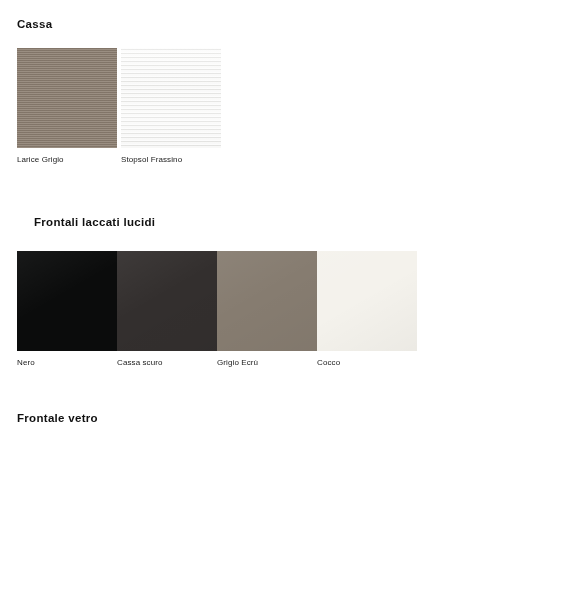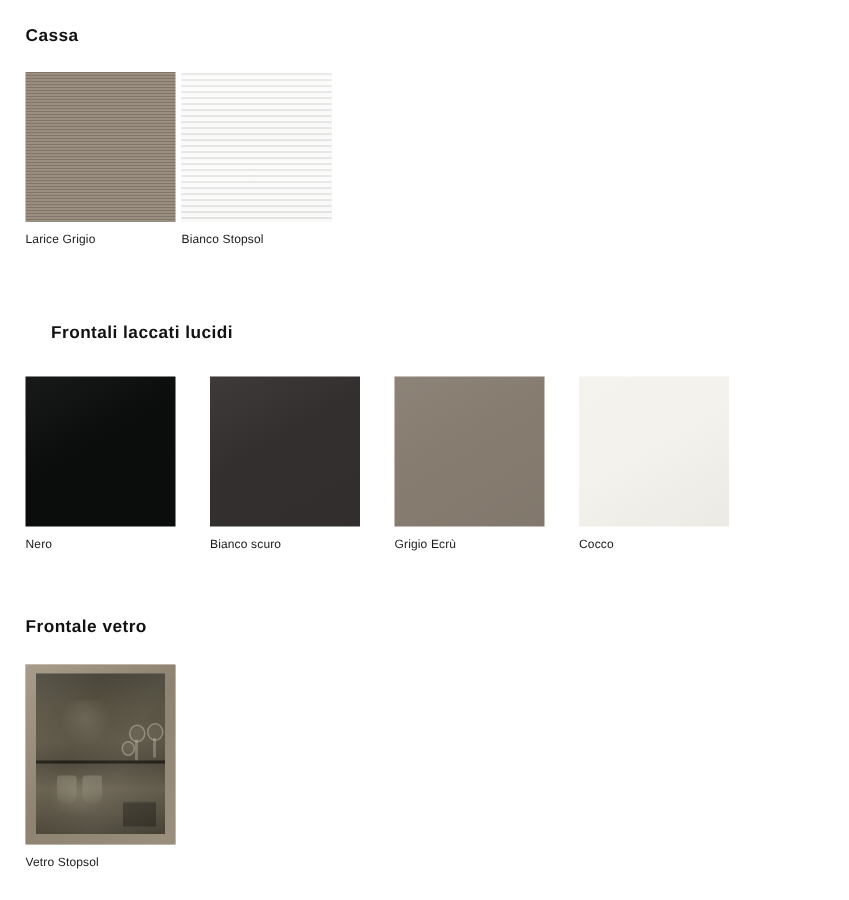--- a/index.html
+++ b/index.html
@@ -209,76 +209,52 @@
 
   <div class="swatch-row" style="left:17px; top:48px; gap:4px;">
 
     <div class="swatch-cell">
       <div class="swatch tex-larice"></div>
       <div class="swatch-label">Larice Grigio</div>
     </div>
 
     <div class="swatch-cell">
       <div class="swatch tex-bianco-frassino"></div>
-      <div class="swatch-label">Bianco Stopsol</div>
+      <div class="swatch-label">Stopsol Frassino</div>
     </div>
 
   </div>
 
   <div class="section" style="left:34px; top:216px;">
     <h2 class="section-title">Frontali laccati lucidi</h2>
   </div>
 
-  <div class="swatch-row" style="left:17px; top:251px; gap:23px;">
+  <div class="swatch-row" style="left:17px; top:251px; gap:0;">
 
     <div class="swatch-cell">
       <div class="swatch tex-flat" style="background:#0b0c0c;"></div>
       <div class="swatch-label">Nero</div>
     </div>
 
     <div class="swatch-cell">
       <div class="swatch tex-flat" style="background:#332f2e;"></div>
-      <div class="swatch-label">Bianco scuro</div>
+      <div class="swatch-label">Cassa scuro</div>
     </div>
 
     <div class="swatch-cell">
       <div class="swatch tex-flat" style="background:#867c70;"></div>
       <div class="swatch-label">Grigio Ecrù</div>
     </div>
 
 
     <div class="swatch-cell">
       <div class="swatch tex-flat" style="background:#f4f2ec;"></div>
       <div class="swatch-label">Cocco</div>
     </div>
 
   </div>
 
   <div class="section" style="left:17px; top:412px;">
     <h2 class="section-title">Frontale vetro</h2>
   </div>
 
-  <div class="swatch-row" style="left:17px; top:443px;">
-
-    <div class="swatch-cell">
-      <div class="glass-photo">
-        <div class="glass-frame"></div>
-        <div class="glass-pane">
-          <div class="glass-blob b1"></div>
-          <div class="glass-obj o1"></div>
-          <div class="glass-obj o2"></div>
-          <div class="glass-obj o3"></div>
-          <div class="glass-stem s1"></div>
-          <div class="glass-stem s2"></div>
-          <div class="glass-shelf"></div>
-          <div class="glass-blob b2"></div>
-          <div class="glass-cup c1"></div>
-          <div class="glass-cup c2"></div>
-          <div class="glass-box"></div>
-          <div class="glass-sheen"></div>
-        </div>
-      </div>
-      <div class="swatch-label">Vetro Stopsol</div>
-    </div>
-
-  </div>
 
 </div>
 
 </body></html>

